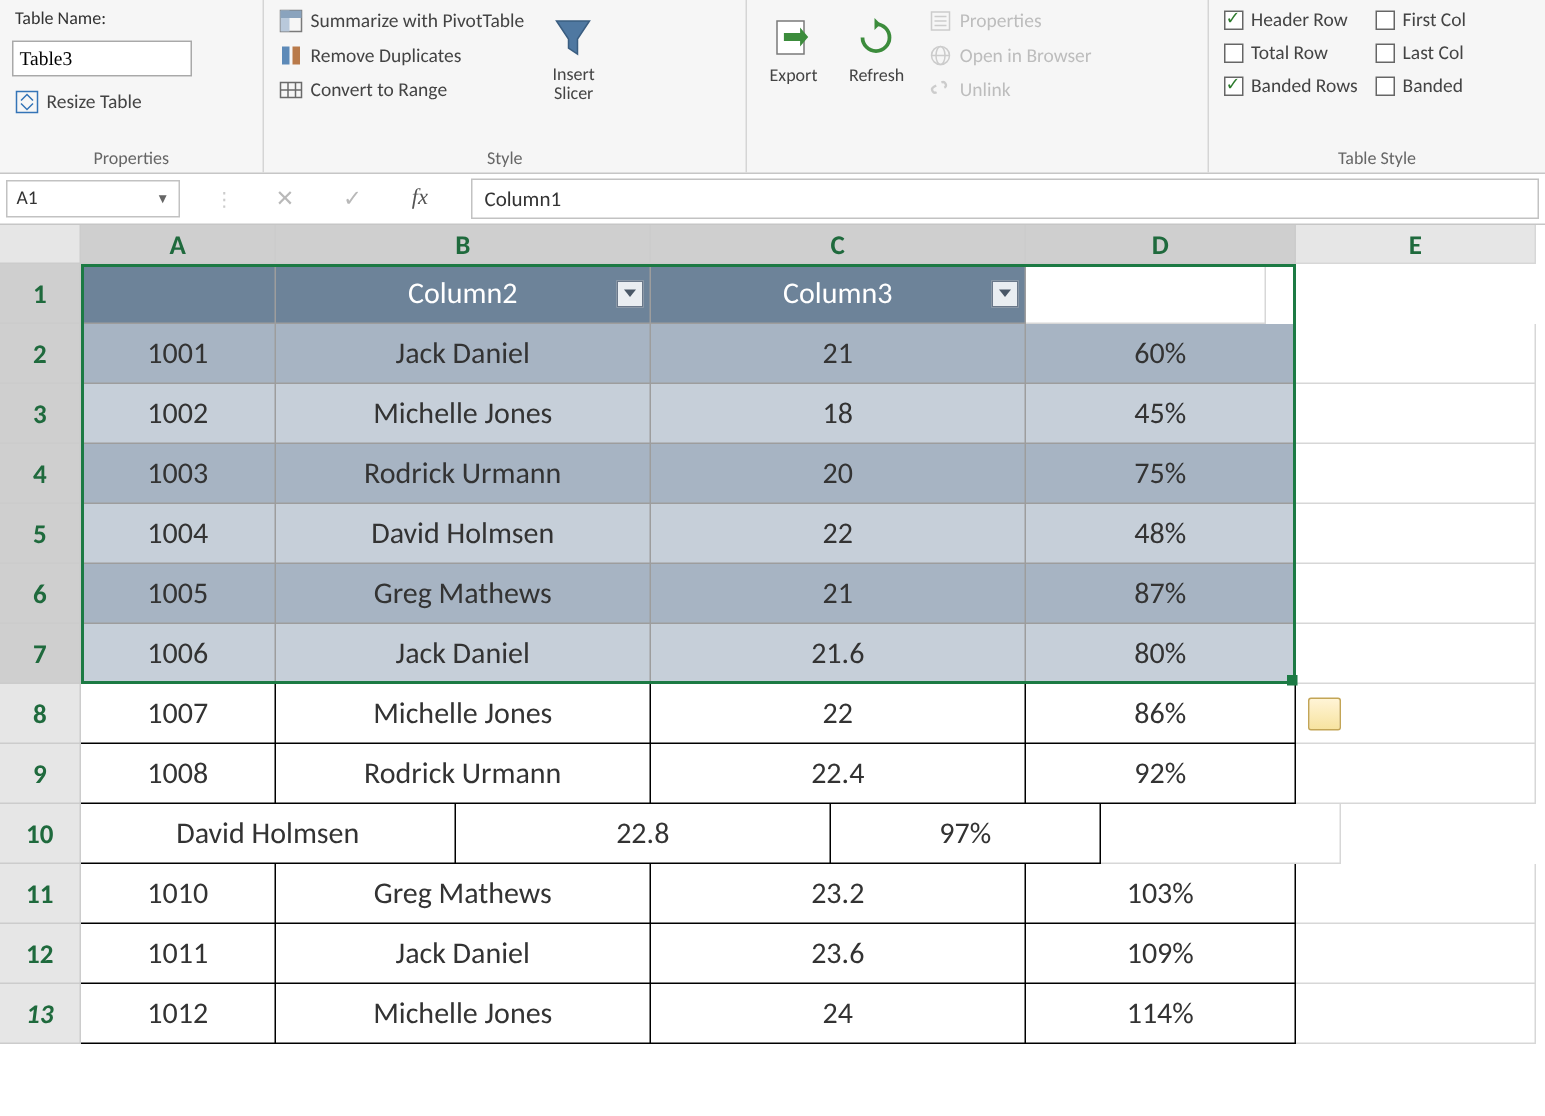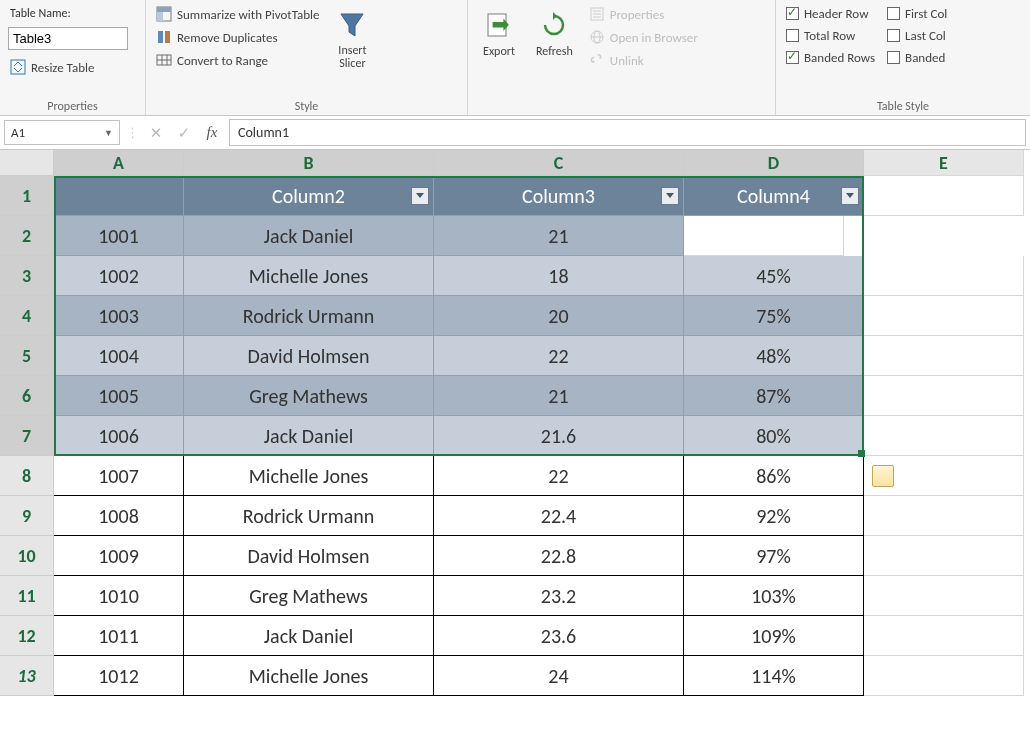--- a/index.html
+++ b/index.html
@@ -11,25 +11,25 @@
   .ribbon-group-label { text-align: center; font-size: 12px; color: #666; margin-top: auto; padding-top: 4px; }
   .ribbon-btns { display: flex; gap: 8px; flex: 1; }
   .ribbon-col { display: flex; flex-direction: column; gap: 3px; }
   .ribbon-item { display: flex; align-items: center; gap: 5px; font-size: 13px; color: #444; padding: 2px 2px; cursor: pointer; white-space: nowrap; }
   .ribbon-item.disabled { color: #bdbdbd; }
   .ribbon-big { display: flex; flex-direction: column; align-items: center; gap: 2px; padding: 4px 6px; cursor: pointer; font-size: 12px; color: #444; }
   .ribbon-big .icon-box { width: 34px; height: 34px; display:flex; align-items:center; justify-content:center; }
   .chk { width: 13px; height: 13px; display:inline-block; border:1px solid #666; background:#fff; position:relative; }
   .chk.checked::after { content:"✓"; position:absolute; top:-3px; left:0px; font-size:12px; color:#2d7a2d; }
   .tableNameLbl { font-size:12px; padding:2px 2px; }
-  .tableNameInput { width:120px; border:1px solid #a9a9a9; padding:3px 4px; font-size:13px; margin:2px 0 4px 0; background:#fff; }
+  .tableNameInput { width:120px; border:1px solid #a9a9a9; padding:3px 4px; font-size:13px; margin:2px 0 4px 0; background:#fff;font-family:Liberation Serif, serif; }
   .icon { width:16px; height:16px; display:inline-flex; align-items:center; justify-content:center; }
   
   
-  .formula-bar { display:flex; align-items:center; border-bottom:1px solid #c6c6c6; height:34px; background:#fff; padding:0 4px; gap:6px; }
+  .formula-bar { display:flex; align-items:center; border-bottom:1px solid #c6c6c6; height:34px; background:#fff; padding:0 4px; gap:23px; }
   .name-box { width:116px; border:1px solid #c2c2c2; padding:4px 6px; font-size:13px; background:#fff; display:flex; align-items:center; justify-content:space-between; }
   .name-box .arrow { font-size:9px; color:#666; }
   .formula-btn { width:22px; height:22px; display:flex; align-items:center; justify-content:center; color:#b9b9b9; font-size:15px; }
   .formula-input { flex:1; border:1px solid #c2c2c2; padding:4px 8px; font-size:14px; background:#fff; }
   
   
   .sheet-wrap { position:relative; overflow:hidden; }
   .corner { width:54px; height:26px; background:#e6e6e6; border-right:1px solid #ccc; border-bottom:1px solid #ccc; }
   .col-header { height:26px; display:flex; align-items:center; justify-content:center; font-weight:bold; font-size:18px; color:#1f6a3d; border-right:1px solid #ccc; border-bottom:1px solid #ccc; background:#e6e6e6; }
   .col-header.sel { background:#cfcfcf; }
@@ -51,21 +51,21 @@
   .selected-handle { position:absolute; width:7px; height:7px; background:#1c7a44; bottom:-3px; right:-3px; }
   .active-cell { position:absolute; background:#fff; text-align:left; padding-left:6px; display:flex; align-items:center; color:#fff; }
   
   .paste-icon { width:22px; height:22px; border:1px solid #c3a556; background:linear-gradient(#fff4d6,#f7e3a0); border-radius:2px; }
 </style>
 </head>
 <body>
 
 <div class="ribbon">
 
-  <div class="ribbon-group" style="width:146px;">
+  <div class="ribbon-group" style="width:176px;">
     <div class="ribbon-col">
       <div class="tableNameLbl">Table Name:</div>
       <input class="tableNameInput" value="Table3" style="">
       <div class="ribbon-item">
         <span class="icon">
             <svg width="16" height="16">
               <rect x="1" y="1" width="14" height="14" fill="none" stroke="#3474b7"></rect>
               <path d="M4 7 L8 3 L12 7 M4 9 L8 13 L12 9" stroke="#3474b7" fill="none"></path>
             </svg>
           </span>
@@ -240,32 +240,29 @@
         <span class="filtbtn"></span>
       </div>
     <div class="cell colB tbl-head">
         <span>Column2</span>
         <span class="filtbtn"></span>
       </div>
     <div class="cell colC tbl-head">
         <span>Column3</span>
         <span class="filtbtn"></span>
       </div>
-    <div class="cell colD tbl-head">
-        <span>Column4</span>
-        <span class="filtbtn"></span>
-      </div>
     <div class="cell colE" style="border-color:#d7d7d7;"></div>
   </div>
 
   <div class="row">
       <div class="row-header sel" style="height:40px;">2</div>
       <div class="cell colA band-a">1001</div>
       <div class="cell colB band-a">Jack Daniel</div>
       <div class="cell colC band-a">21</div>
+      <div class="cell colD band-a">60%</div>
       <div class="cell colE" style="border-color:#d7d7d7;"></div>
     </div>
   <div class="row">
       <div class="row-header sel" style="height:40px;">3</div>
       <div class="cell colA band-b">1002</div>
       <div class="cell colB band-b">Michelle Jones</div>
       <div class="cell colC band-b">18</div>
       <div class="cell colD band-b">45%</div>
       <div class="cell colE" style="border-color:#d7d7d7;"></div>
     </div>
@@ -315,21 +312,20 @@
   <div class="row">
       <div class="row-header" style="height:40px;">9</div>
       <div class="cell colA below">1008</div>
       <div class="cell colB below">Rodrick Urmann</div>
       <div class="cell colC below">22.4</div>
       <div class="cell colD below">92%</div>
       <div class="cell colE" style="border-color:#d7d7d7;"></div>
     </div>
   <div class="row">
       <div class="row-header" style="height:40px;">10</div>
-      <div class="cell colA below">1009</div>
       <div class="cell colB below">David Holmsen</div>
       <div class="cell colC below">22.8</div>
       <div class="cell colD below">97%</div>
       <div class="cell colE" style="border-color:#d7d7d7;"></div>
     </div>
   <div class="row">
       <div class="row-header" style="height:40px;">11</div>
       <div class="cell colA below">1010</div>
       <div class="cell colB below">Greg Mathews</div>
       <div class="cell colC below">23.2</div>

